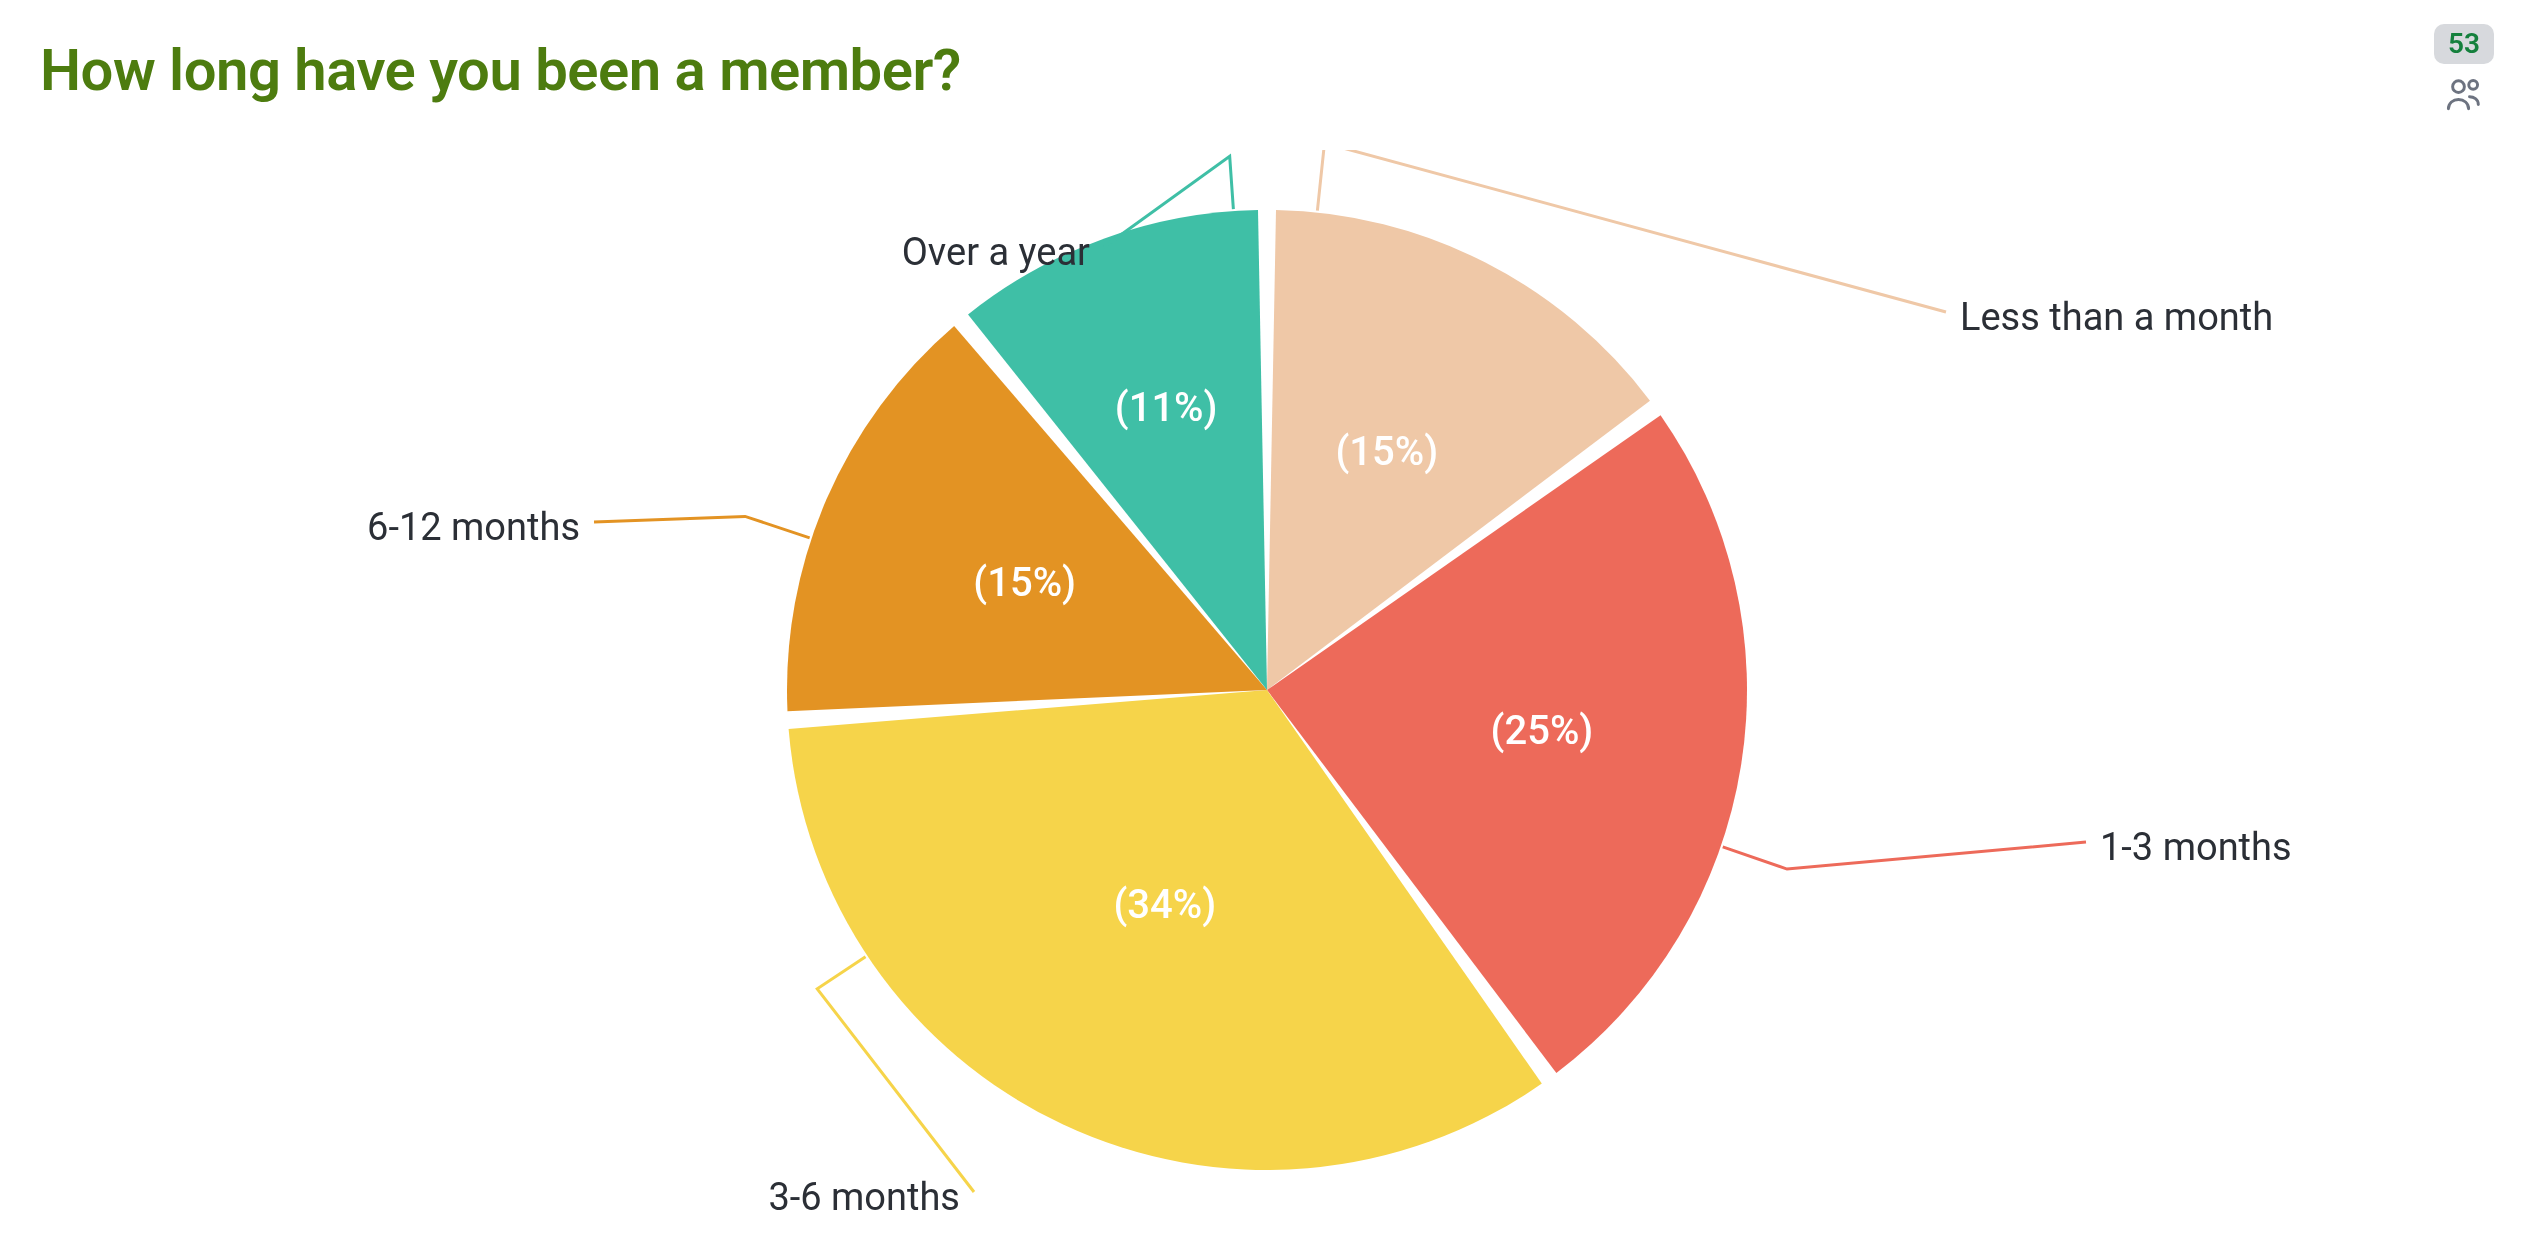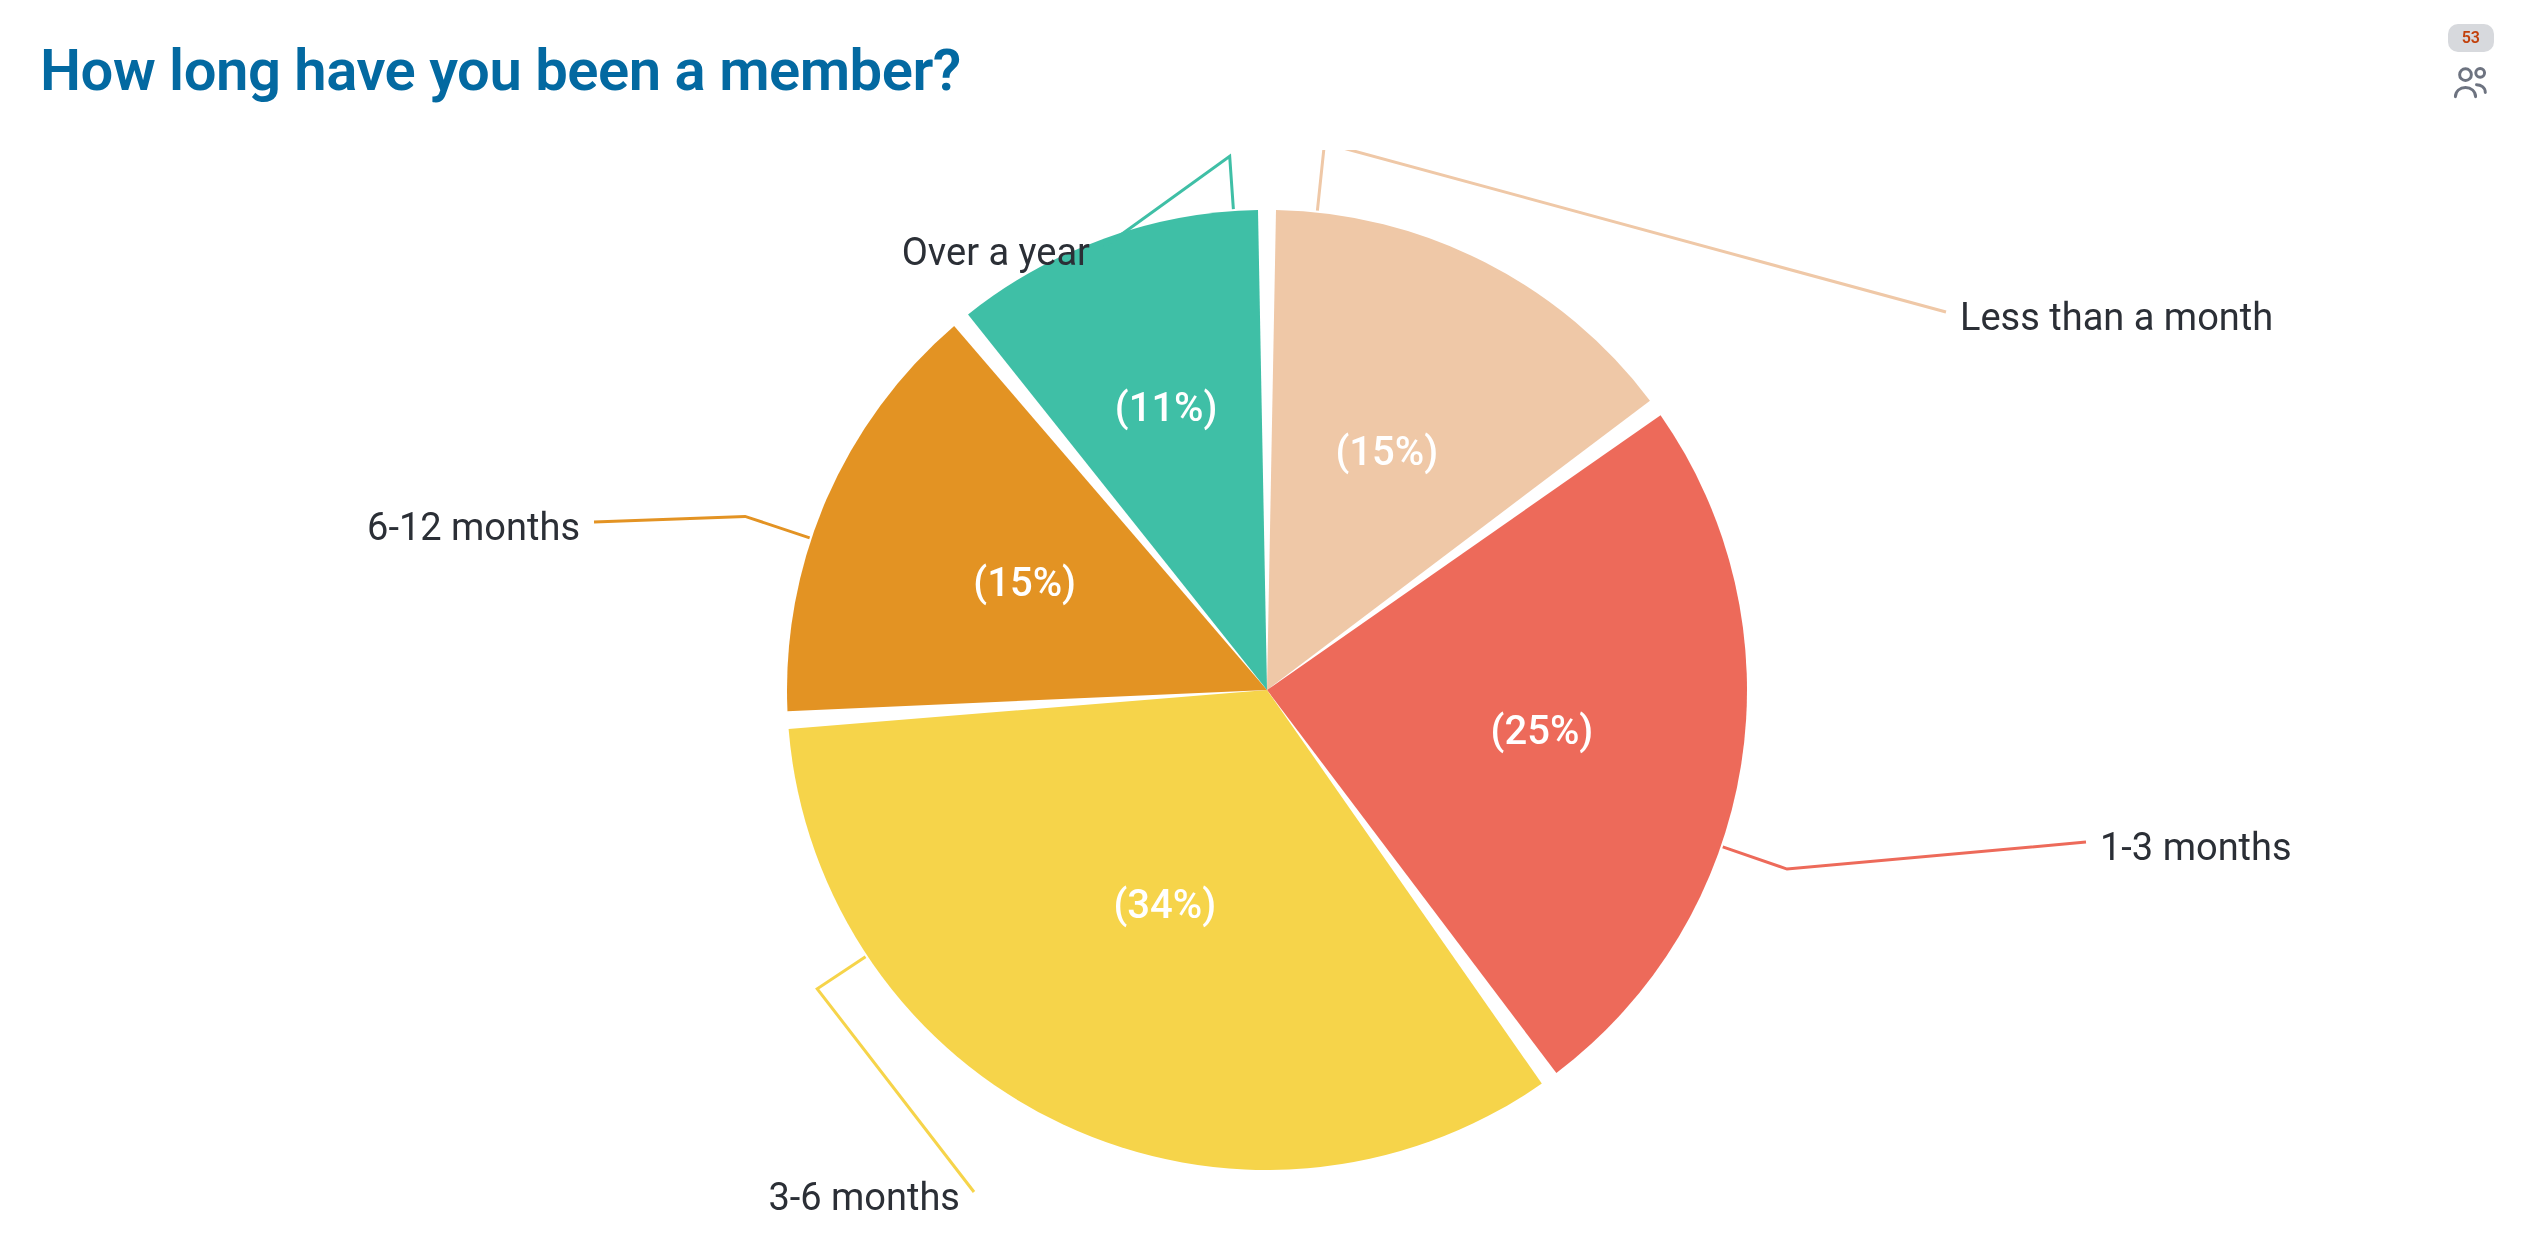--- a/index.html
+++ b/index.html
@@ -13,35 +13,35 @@
     overflow: hidden;
     position: relative;
   }
   .title {
     position: absolute;
     left: 40px;
     top: 36px;
     font-size: 58px;
     font-weight: 600;
     letter-spacing: -0.5px;
-    color: #0369a1;
+    color: #4d7c0f;
   }
   .badge-area {
     position: absolute;
     right: 40px;
     top: 24px;
     display: flex;
     flex-direction: column;
     align-items: center;
     gap: 8px;
   }
   .count-badge {
     background: #d7d9dd;
-    color: #c2410c;
-    font-size: 16px;
+    color: #15803d;
+    font-size: 28px;
     font-weight: 600;
     padding: 6px 14px;
     border-radius: 10px;
     line-height: 1;
   }
   .people-icon svg {
     width: 44px;
     height: 44px;
     display: block;
   }

